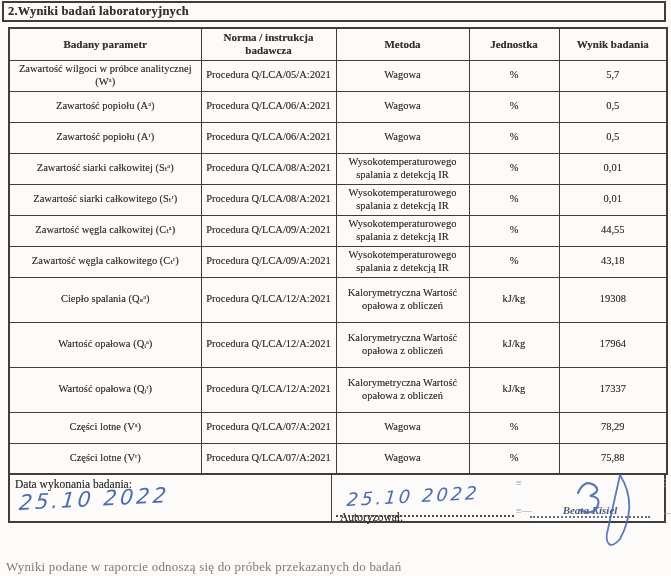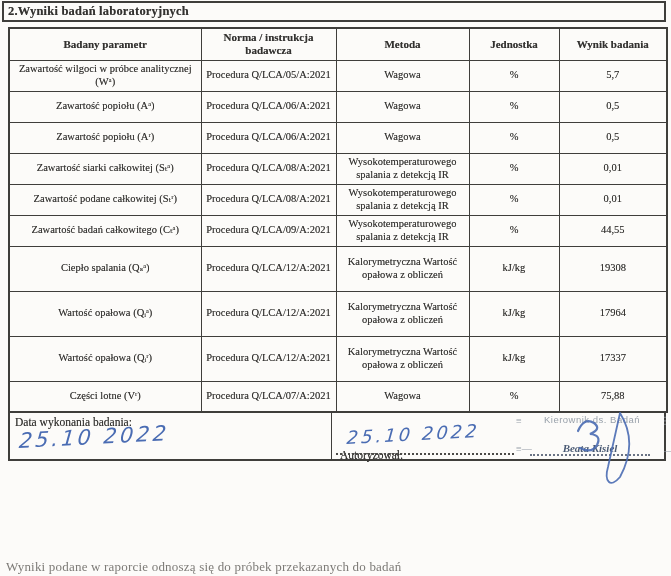--- a/index.html
+++ b/index.html
@@ -141,32 +141,39 @@
             <td class="ink c-wynik">0,5</td>
           </tr>
           <tr class="r">
             <td class="ink c-parametr">Zawartość siarki całkowitej (Sₜᵃ)</td>
             <td class="ink c-norma">Procedura Q/LCA/08/A:2021</td>
             <td class="ink c-metoda">Wysokotemperaturowego spalania z detekcją IR</td>
             <td class="ink c-jednostka">%</td>
             <td class="ink c-wynik">0,01</td>
           </tr>
           <tr class="r">
-            <td class="ink c-parametr">Zawartość podane całkowitej (Sₜʳ)</td>
+            <td class="ink c-parametr">Zawartość siarki całkowitego (Sₜʳ)</td>
             <td class="ink c-norma">Procedura Q/LCA/08/A:2021</td>
             <td class="ink c-metoda">Wysokotemperaturowego spalania z detekcją IR</td>
             <td class="ink c-jednostka">%</td>
             <td class="ink c-wynik">0,01</td>
           </tr>
           <tr class="r">
-            <td class="ink c-parametr">Zawartość badań całkowitego (Cₜᵃ)</td>
+            <td class="ink c-parametr">Zawartość węgla całkowitej (Cₜᵃ)</td>
             <td class="ink c-norma">Procedura Q/LCA/09/A:2021</td>
             <td class="ink c-metoda">Wysokotemperaturowego spalania z detekcją IR</td>
             <td class="ink c-jednostka">%</td>
             <td class="ink c-wynik">44,55</td>
+          </tr>
+          <tr class="r">
+            <td class="ink c-parametr">Zawartość węgla całkowitego (Cₜʳ)</td>
+            <td class="ink c-norma">Procedura Q/LCA/09/A:2021</td>
+            <td class="ink c-metoda">Wysokotemperaturowego spalania z detekcją IR</td>
+            <td class="ink c-jednostka">%</td>
+            <td class="ink c-wynik">43,18</td>
           </tr>
           <tr class="r tall">
             <td class="ink c-parametr">Ciepło spalania (Qₛᵃ)</td>
             <td class="ink c-norma">Procedura Q/LCA/12/A:2021</td>
             <td class="ink c-metoda">Kalorymetryczna Wartość opałowa z obliczeń</td>
             <td class="ink c-jednostka">kJ/kg</td>
             <td class="ink c-wynik">19308</td>
           </tr>
           <tr class="r tall">
             <td class="ink c-parametr">Wartość opałowa (Qᵢᵃ)</td>
@@ -174,20 +181,27 @@
             <td class="ink c-metoda">Kalorymetryczna Wartość opałowa z obliczeń</td>
             <td class="ink c-jednostka">kJ/kg</td>
             <td class="ink c-wynik">17964</td>
           </tr>
           <tr class="r tall">
             <td class="ink c-parametr">Wartość opałowa (Qᵢʳ)</td>
             <td class="ink c-norma">Procedura Q/LCA/12/A:2021</td>
             <td class="ink c-metoda">Kalorymetryczna Wartość opałowa z obliczeń</td>
             <td class="ink c-jednostka">kJ/kg</td>
             <td class="ink c-wynik">17337</td>
+          </tr>
+          <tr class="r">
+            <td class="ink c-parametr">Części lotne (Vᵃ)</td>
+            <td class="ink c-norma">Procedura Q/LCA/07/A:2021</td>
+            <td class="ink c-metoda">Wagowa</td>
+            <td class="ink c-jednostka">%</td>
+            <td class="ink c-wynik">78,29</td>
           </tr>
           <tr class="r">
             <td class="ink c-parametr">Części lotne (Vʳ)</td>
             <td class="ink c-norma">Procedura Q/LCA/07/A:2021</td>
             <td class="ink c-metoda">Wagowa</td>
             <td class="ink c-jednostka">%</td>
             <td class="ink c-wynik">75,88</td>
           </tr>
         </tbody>
     </table>
@@ -195,21 +209,20 @@
     <div class="footer-box">
       <div class="footer-left">
         <span class="lbl ink">Data wykonania badania:</span>
         <span class="hand hand-left">25.10 2022</span>
       </div>
       <div class="footer-right">
         <span class="lbl ink">Autoryzował:</span>
         <span class="hand hand-right">25.10 2022</span>
         <span class="dotline"></span>
         <div class="stamp">
-          <span class="stamp-title">Kierownik ds. Badań</span>
           <span class="stamp-dash" style="left:-2px;top:2px;">≡</span>
           <span class="stamp-dash" style="right:-4px;top:2px;">⋮</span>
           <span class="stamp-dash" style="left:-2px;top:30px;">≡—</span>
           <span class="stamp-dash" style="right:-8px;top:32px;">—</span>
           <span class="stamp-name">Beata Kisiel</span>
         </div>
         <svg class="sig-svg" width="120" height="80" viewBox="0 0 120 80">
           <path d="M30 20 q6 -14 16 -8 q8 6 -4 11 q12 1 7 11 q-5 9 -17 3" stroke-width="2.2"></path>
           <path d="M72 2 C82 18 86 40 72 66 C62 78 56 70 60 56 C64 38 68 20 72 2" stroke-width="1.8"></path>
         </svg>

